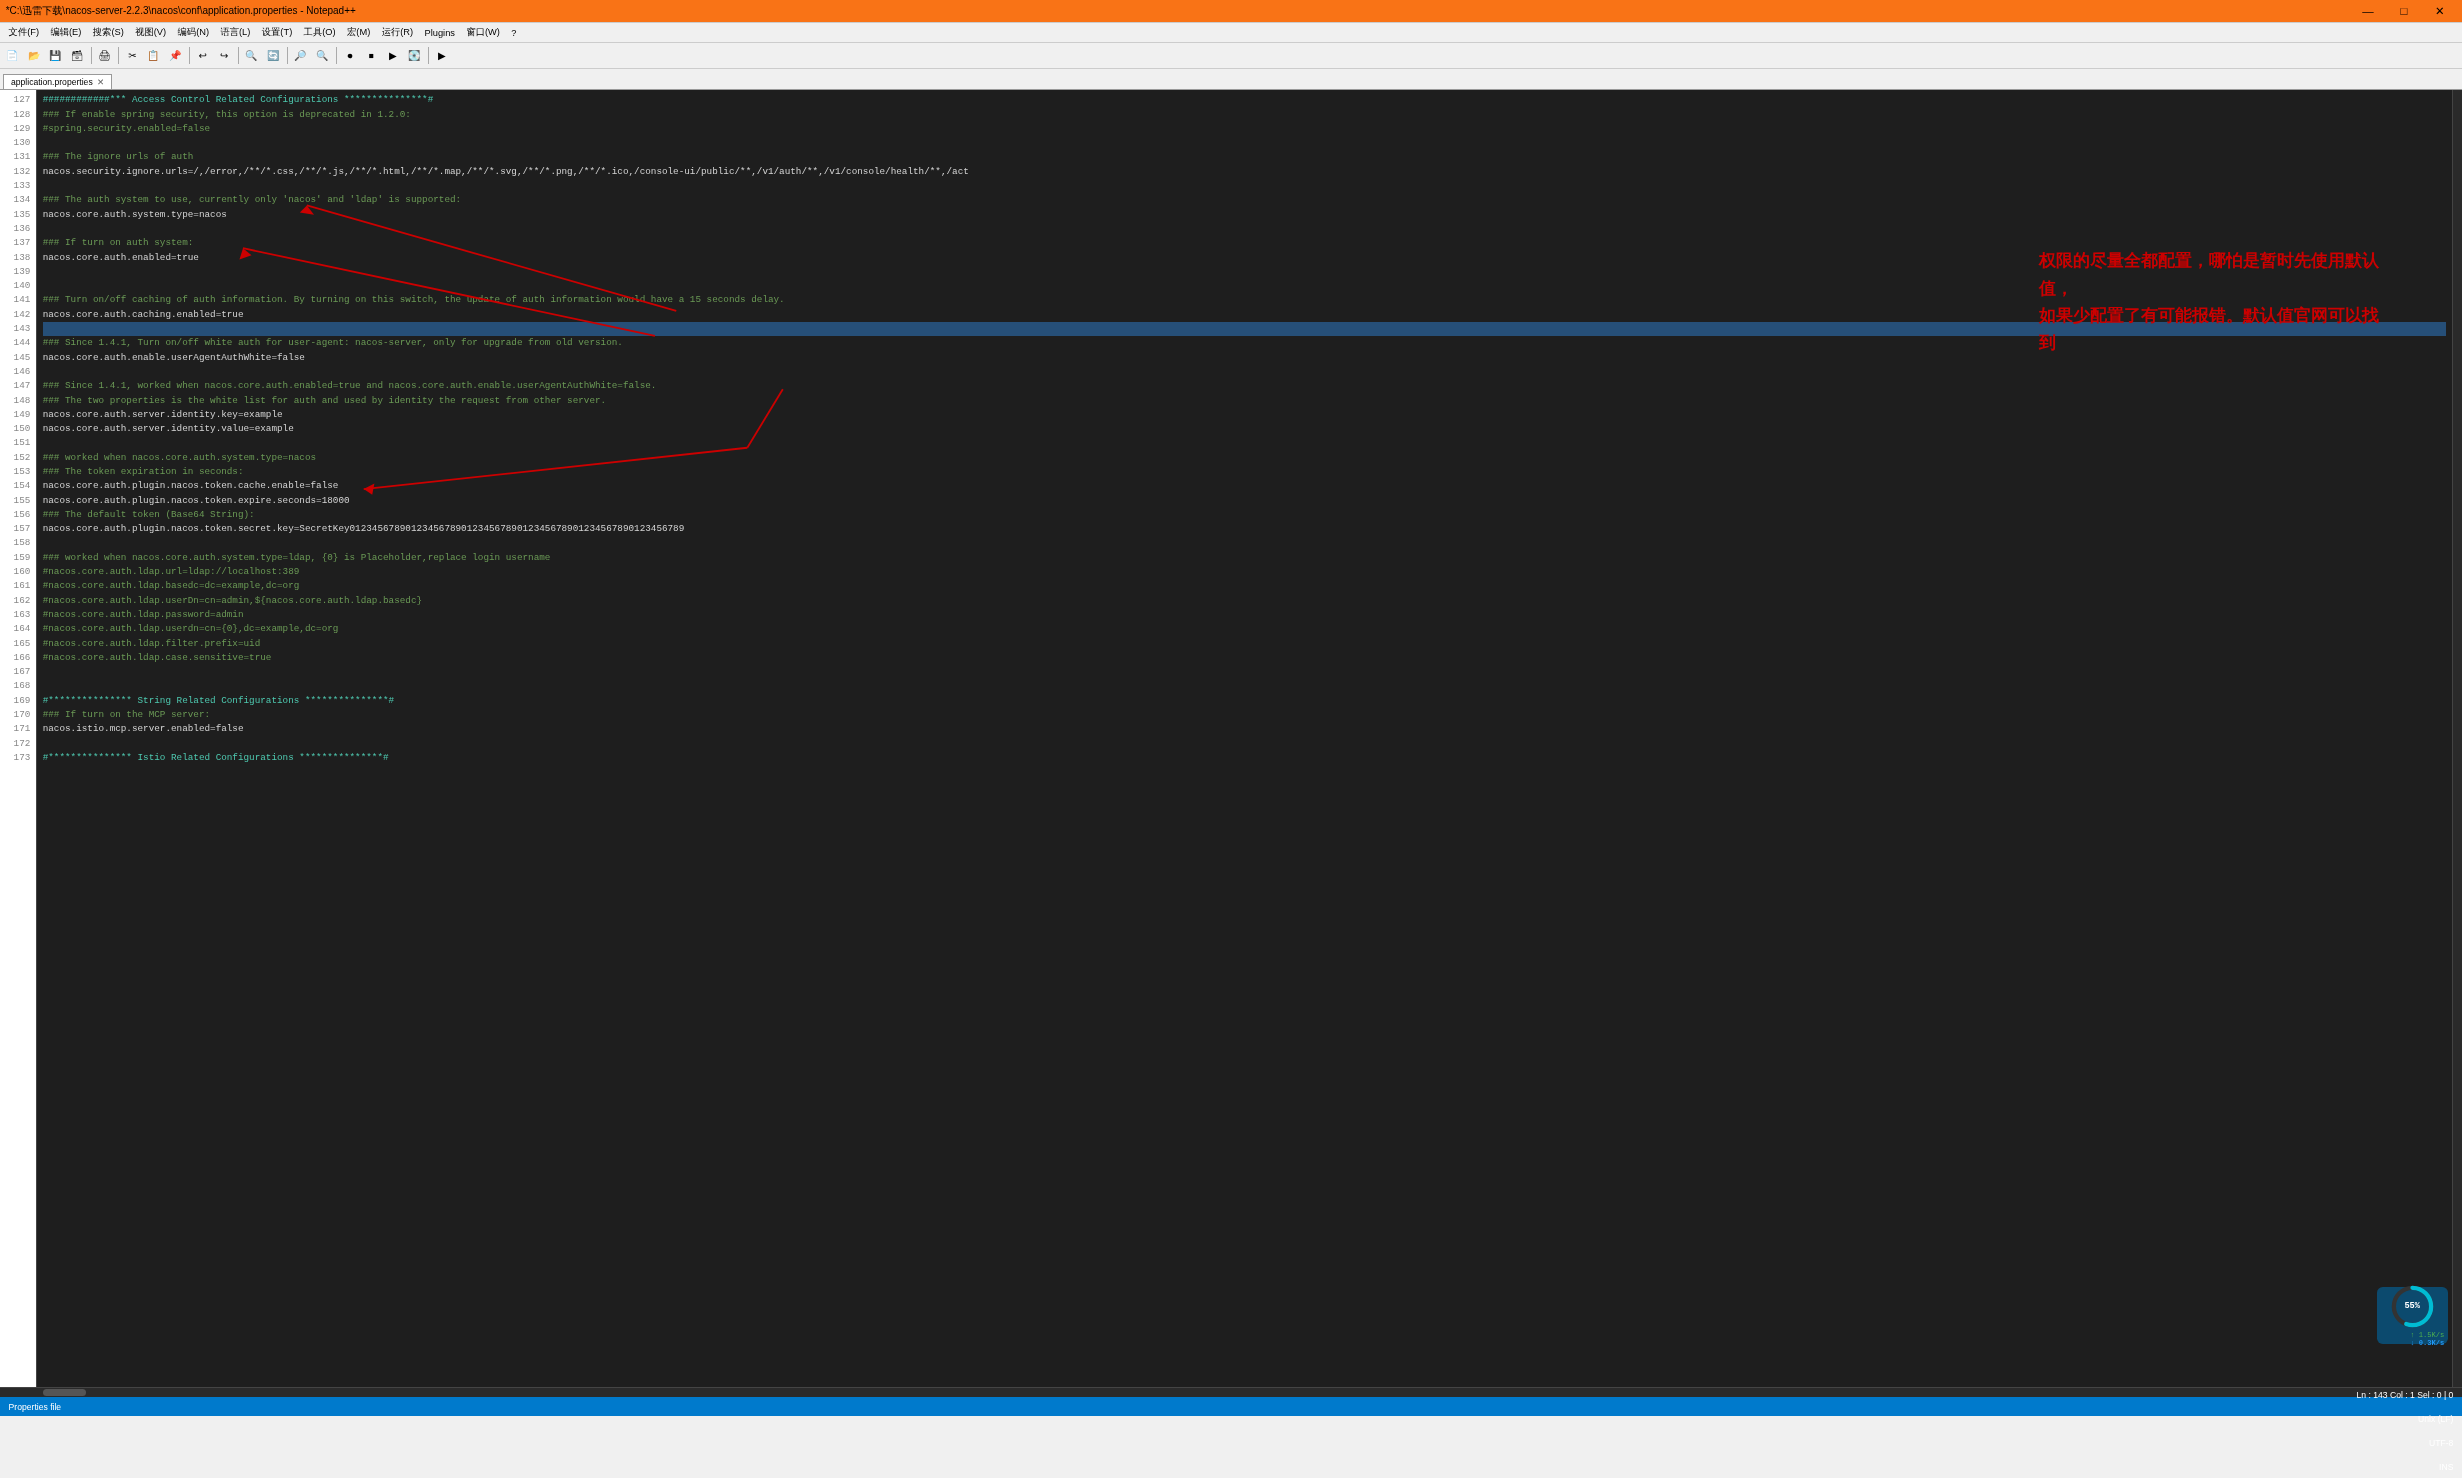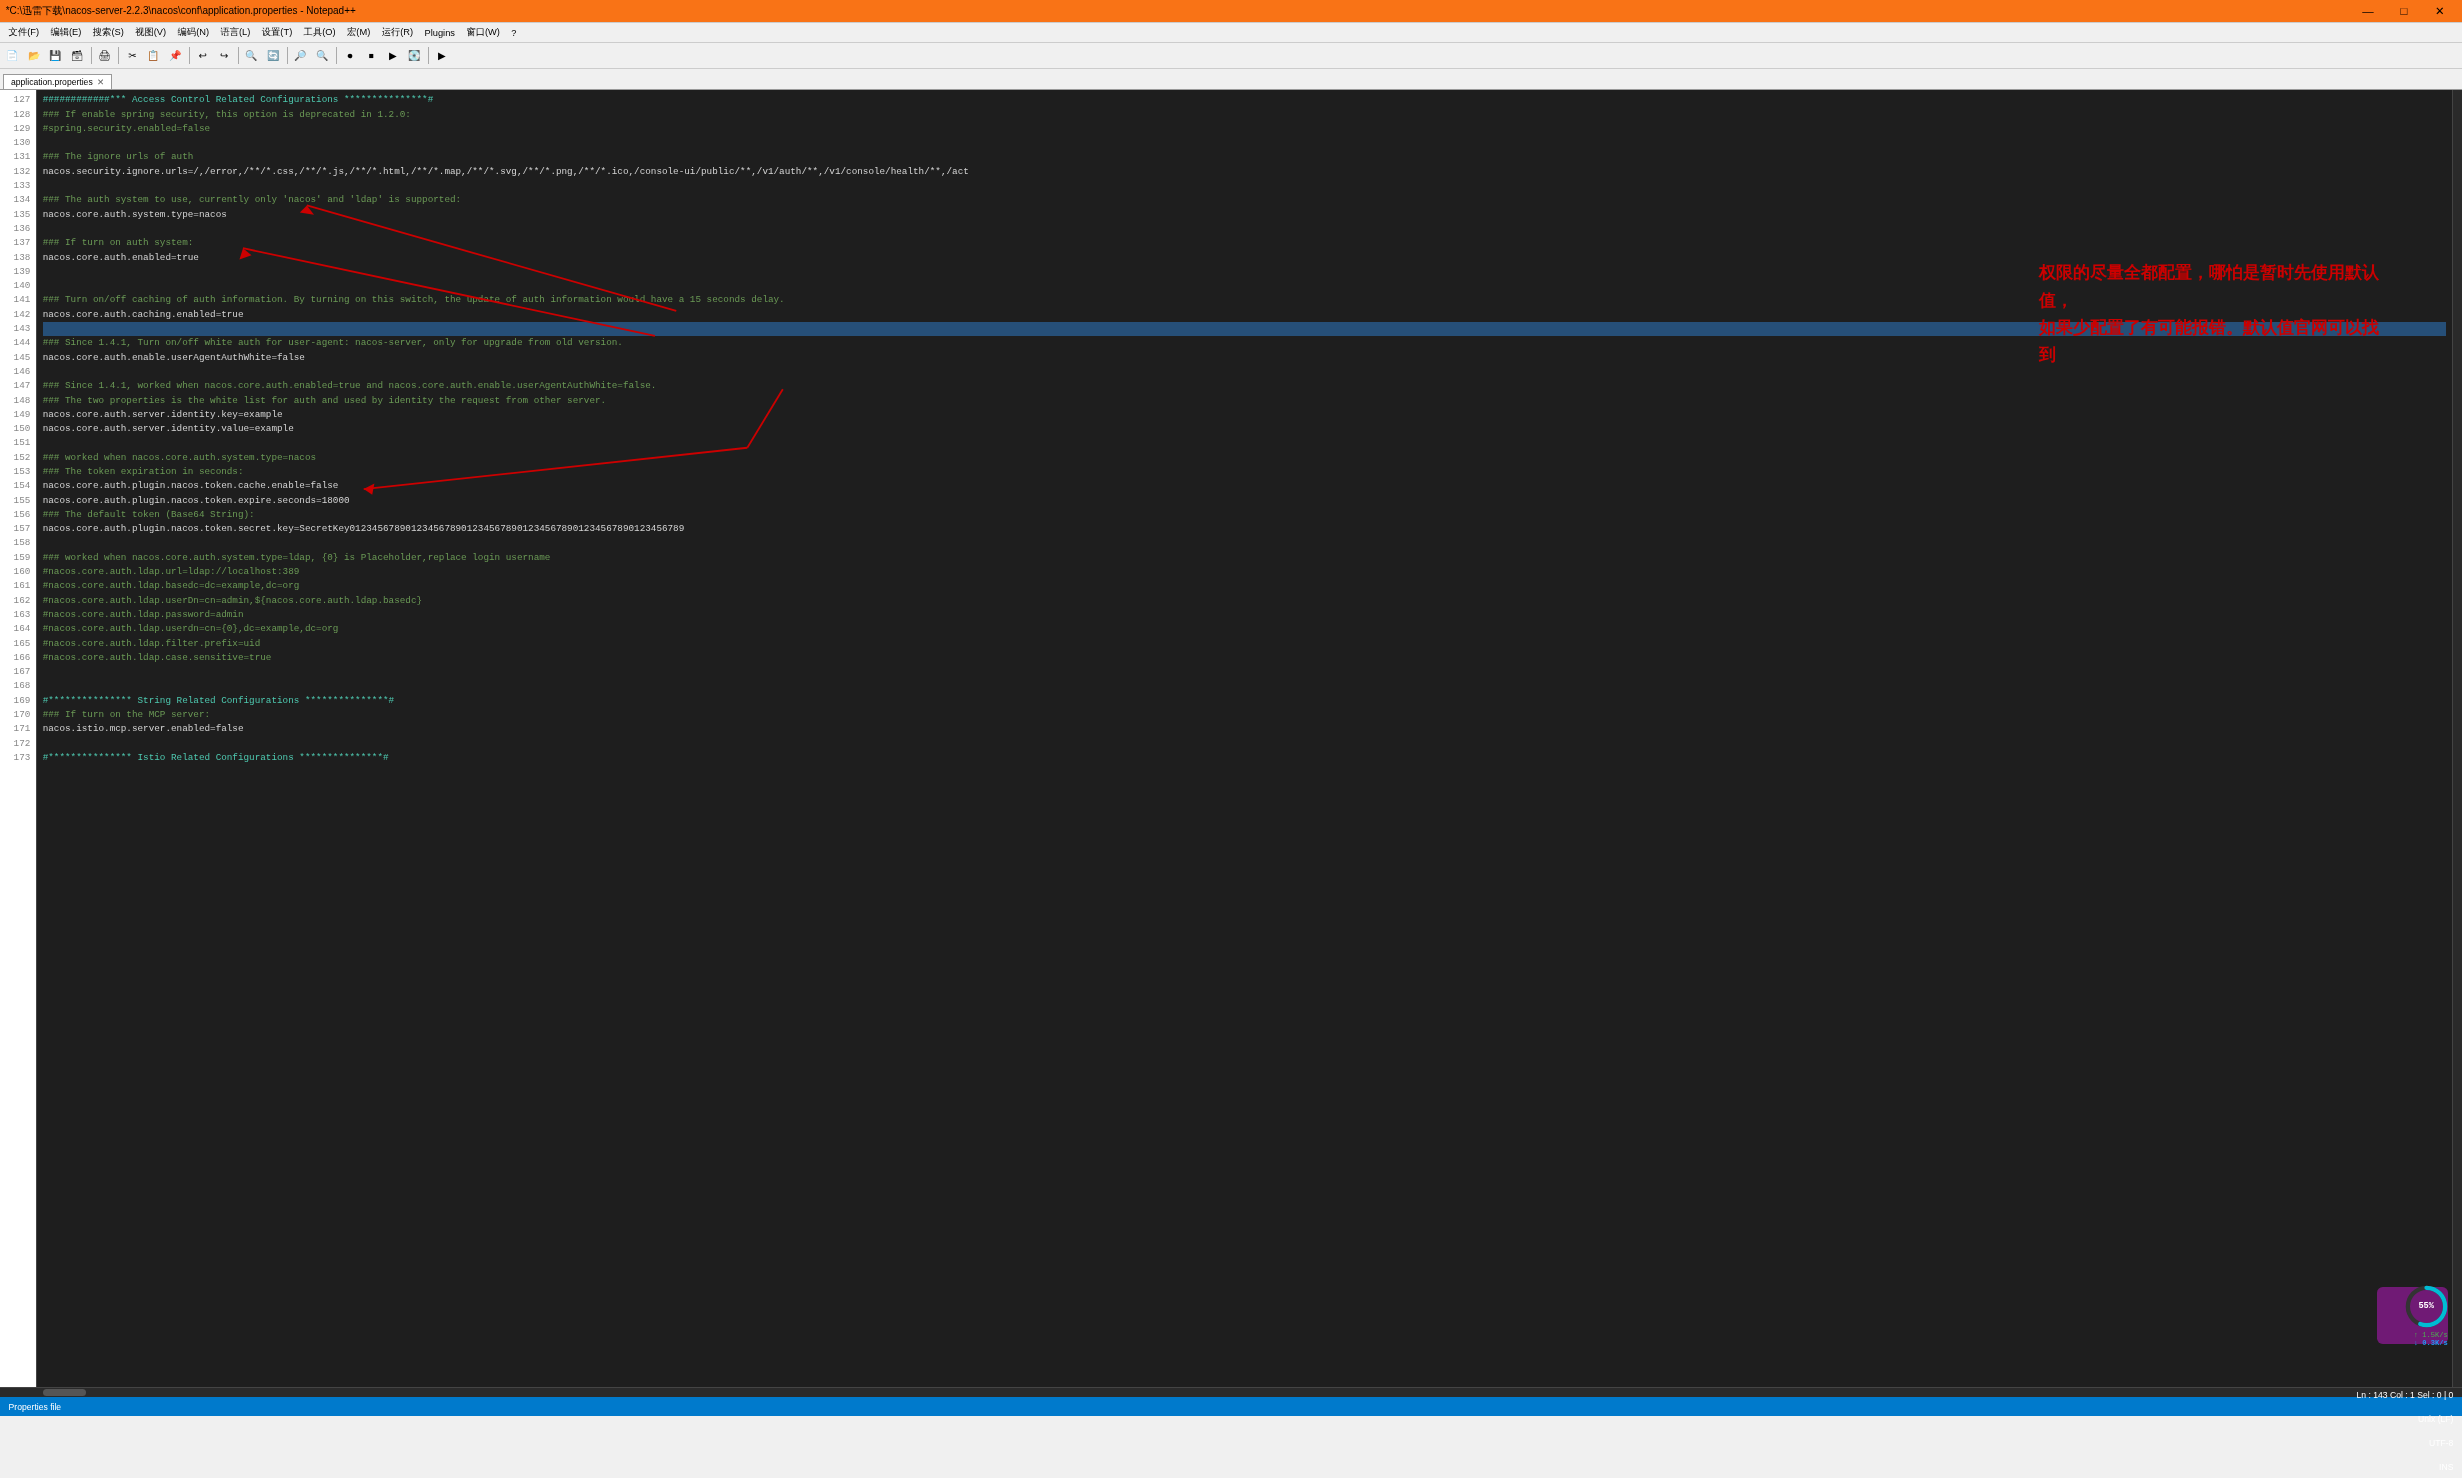--- a/index.html
+++ b/index.html
@@ -212,25 +212,25 @@
       pointer-events: none;
     }
 
     
     .speed-widget {
       position: absolute;
       bottom: 43px;
       right: 14.3px;
       width: 71px;
       height: 57px;
-      background: #701a75;
+      background: #0c4a6e;
       border-radius: 5.7px;
       display: flex;
       flex-direction: column;
-      align-items: flex-end;
+      align-items: center;
       justify-content: center;
       color: white;
       font-size: 7.8px;
       z-index: 100;
     }
     .speed-rates {
       margin-top: 2.9px;
       font-size: 7.1px;
       color: #aaa;
       text-align: right;
@@ -397,21 +397,21 @@
 
 <span class="section" style="">#*************** String Related Configurations ***************#</span>
 <span class="comment" style="">### If turn on the MCP server:</span>
 nacos.istio.mcp.server.enabled=false
 
 <span class="section" style="">#*************** Istio Related Configurations ***************#</span>
 </div>
 
     <div class="annotation-overlay">
 
-      <div class="annotation-text" style="top: 169px; right: 57px; color: #cc0000; font-size: 17px; text-align: left; max-width: 356px; line-height: 1.6;">
+      <div class="annotation-text" style="top: 157px; right: 57px; color: #cc0000; font-size: 17px; text-align: left; max-width: 356px; line-height: 1.6;">
         权限的尽量全都配置，哪怕是暂时先使用默认值，<br>如果少配置了有可能报错。默认值官网可以找到
       </div>
 
       <svg class="arrows-svg" viewBox="0 0 3400 1820" preserveAspectRatio="none">
 
         <line x1="900" y1="310" x2="380" y2="162" stroke="#cc0000" stroke-width="2.5"></line>
         <polygon points="380,162 390,175 370,172" fill="#cc0000"></polygon>
 
         <line x1="870" y1="345" x2="290" y2="222" stroke="#cc0000" stroke-width="2.5"></line>
         <polygon points="290,222 302,232 285,238" fill="#cc0000"></polygon>

